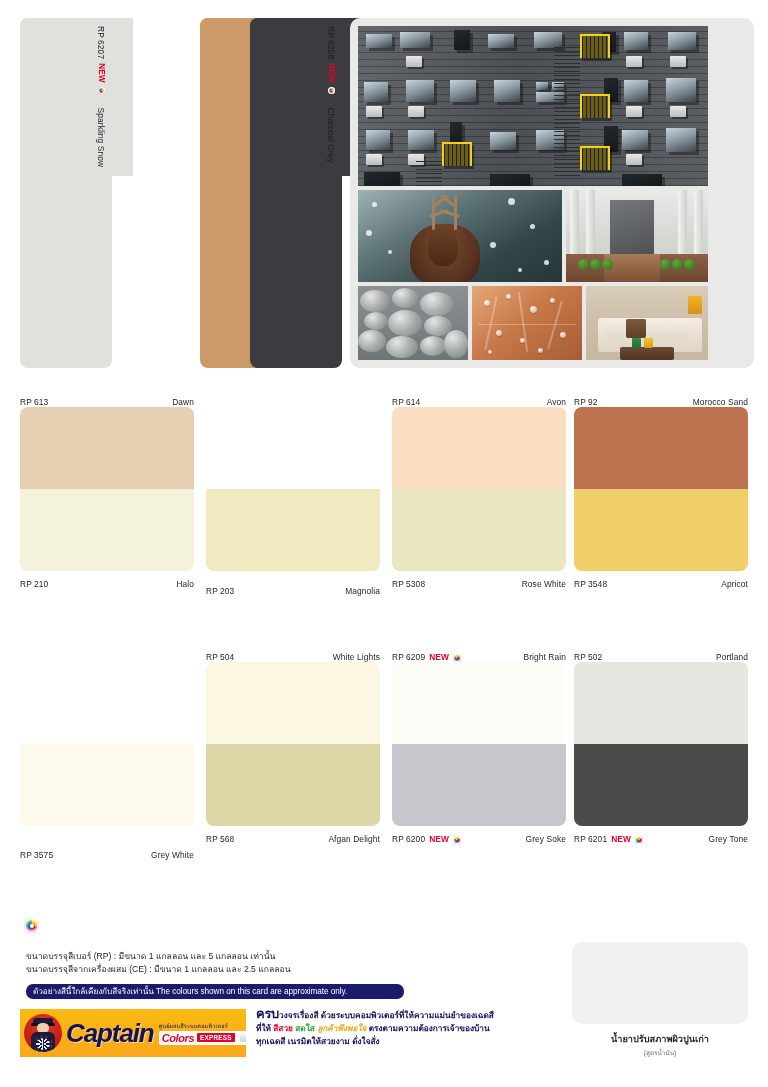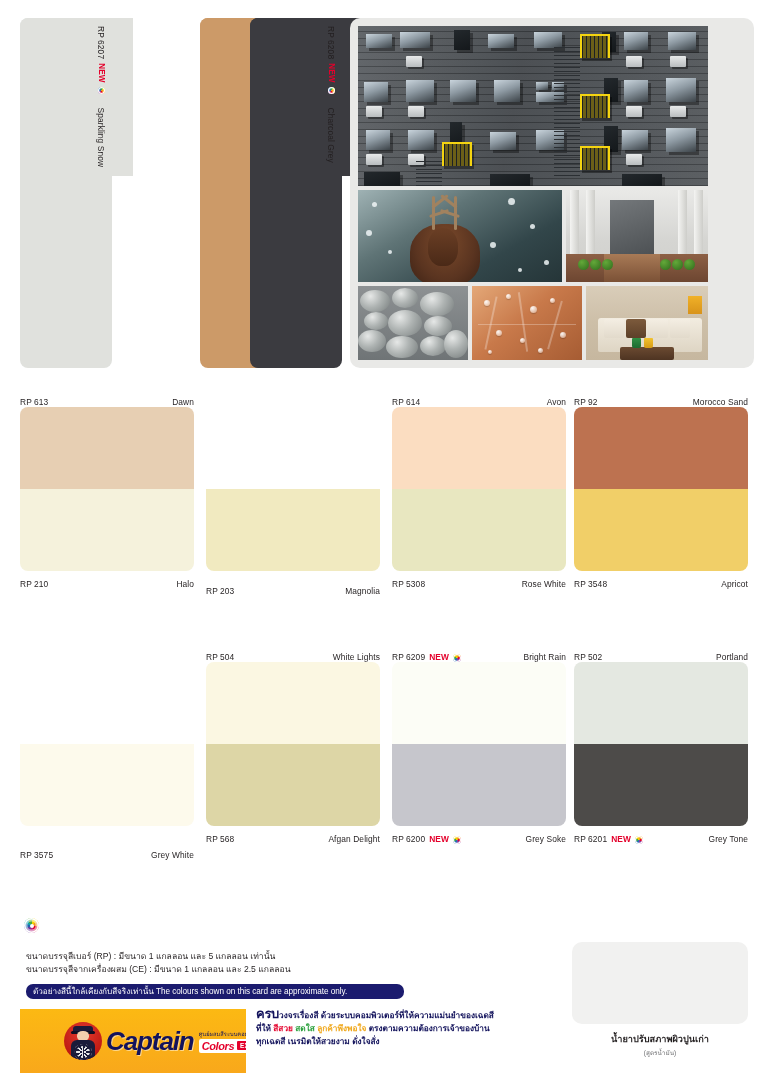--- a/index.html
+++ b/index.html
@@ -267,25 +267,24 @@
     font-size: 8.2px;
     display:flex; align-items:center;
     padding-left: 7px;
     white-space: nowrap;
     letter-spacing: -.05px;
   }
 
   
   .logo {
     position:absolute; left:20px; top:104px;
-    width: 226px; height: 64px;
+    width: 226px; height: 48px;
     background: linear-gradient(#fcb913,#f9a81b);
     display:flex; align-items:center;
     overflow:hidden;
-    padding-left:40px;
   }
   .mascot {
     position:relative; flex:0 0 auto;
     width: 38px; height: 38px; margin-left: 4px;
     border-radius: 50%;
     background: radial-gradient(circle at 50% 30%, #e23a2e 0%, #c01a12 70%, #8e0f0a 100%);
     overflow:hidden;
   }
   .mascot .hat { position:absolute; left:9px; top:4px; width:20px; height:6px;
     background:#1b1b3a; border-radius:3px 3px 0 0; }
@@ -321,21 +320,21 @@
   .brush { width:28px; height:10px; position:relative; flex:0 0 auto; margin-left:2px; }
   .brush .bristle { position:absolute; left:0; top:1px; width:10px; height:8px;
     background: linear-gradient(#f2f3f4,#cfd4d8); border-radius:1px 0 0 1px; }
 
   
   .promo { position:absolute; left: 256px; top: 103px; width: 300px;
     font-size: 8.3px; line-height: 12.8px; color:#13135c; font-weight:700; }
   .promo .lead { font-size: 13px; font-weight:700; letter-spacing:-.3px; }
   .promo .c-red { color:#e4002b; }
   .promo .c-green { color:#2aa03c; }
-  .promo .c-yellow { color:#f0a81c; }
+  .promo .c-yellow { color:#f0a81c;font-style:italic; }
 
   
   .product { position:absolute; left: 572px; top: 942px; }
   .product-chip { width: 176px; height: 82px; background:#f1f1f0; border-radius: 10px; }
   .product-name { width:176px; text-align:center; font-size: 9.2px; font-weight:700;
     color:#231f20; margin-top: 7px; }
   .product-sub { width:176px; text-align:center; font-size: 6.4px; color:#6d6e70; margin-top: 2px; }
 </style>
 </head>
 <body>

